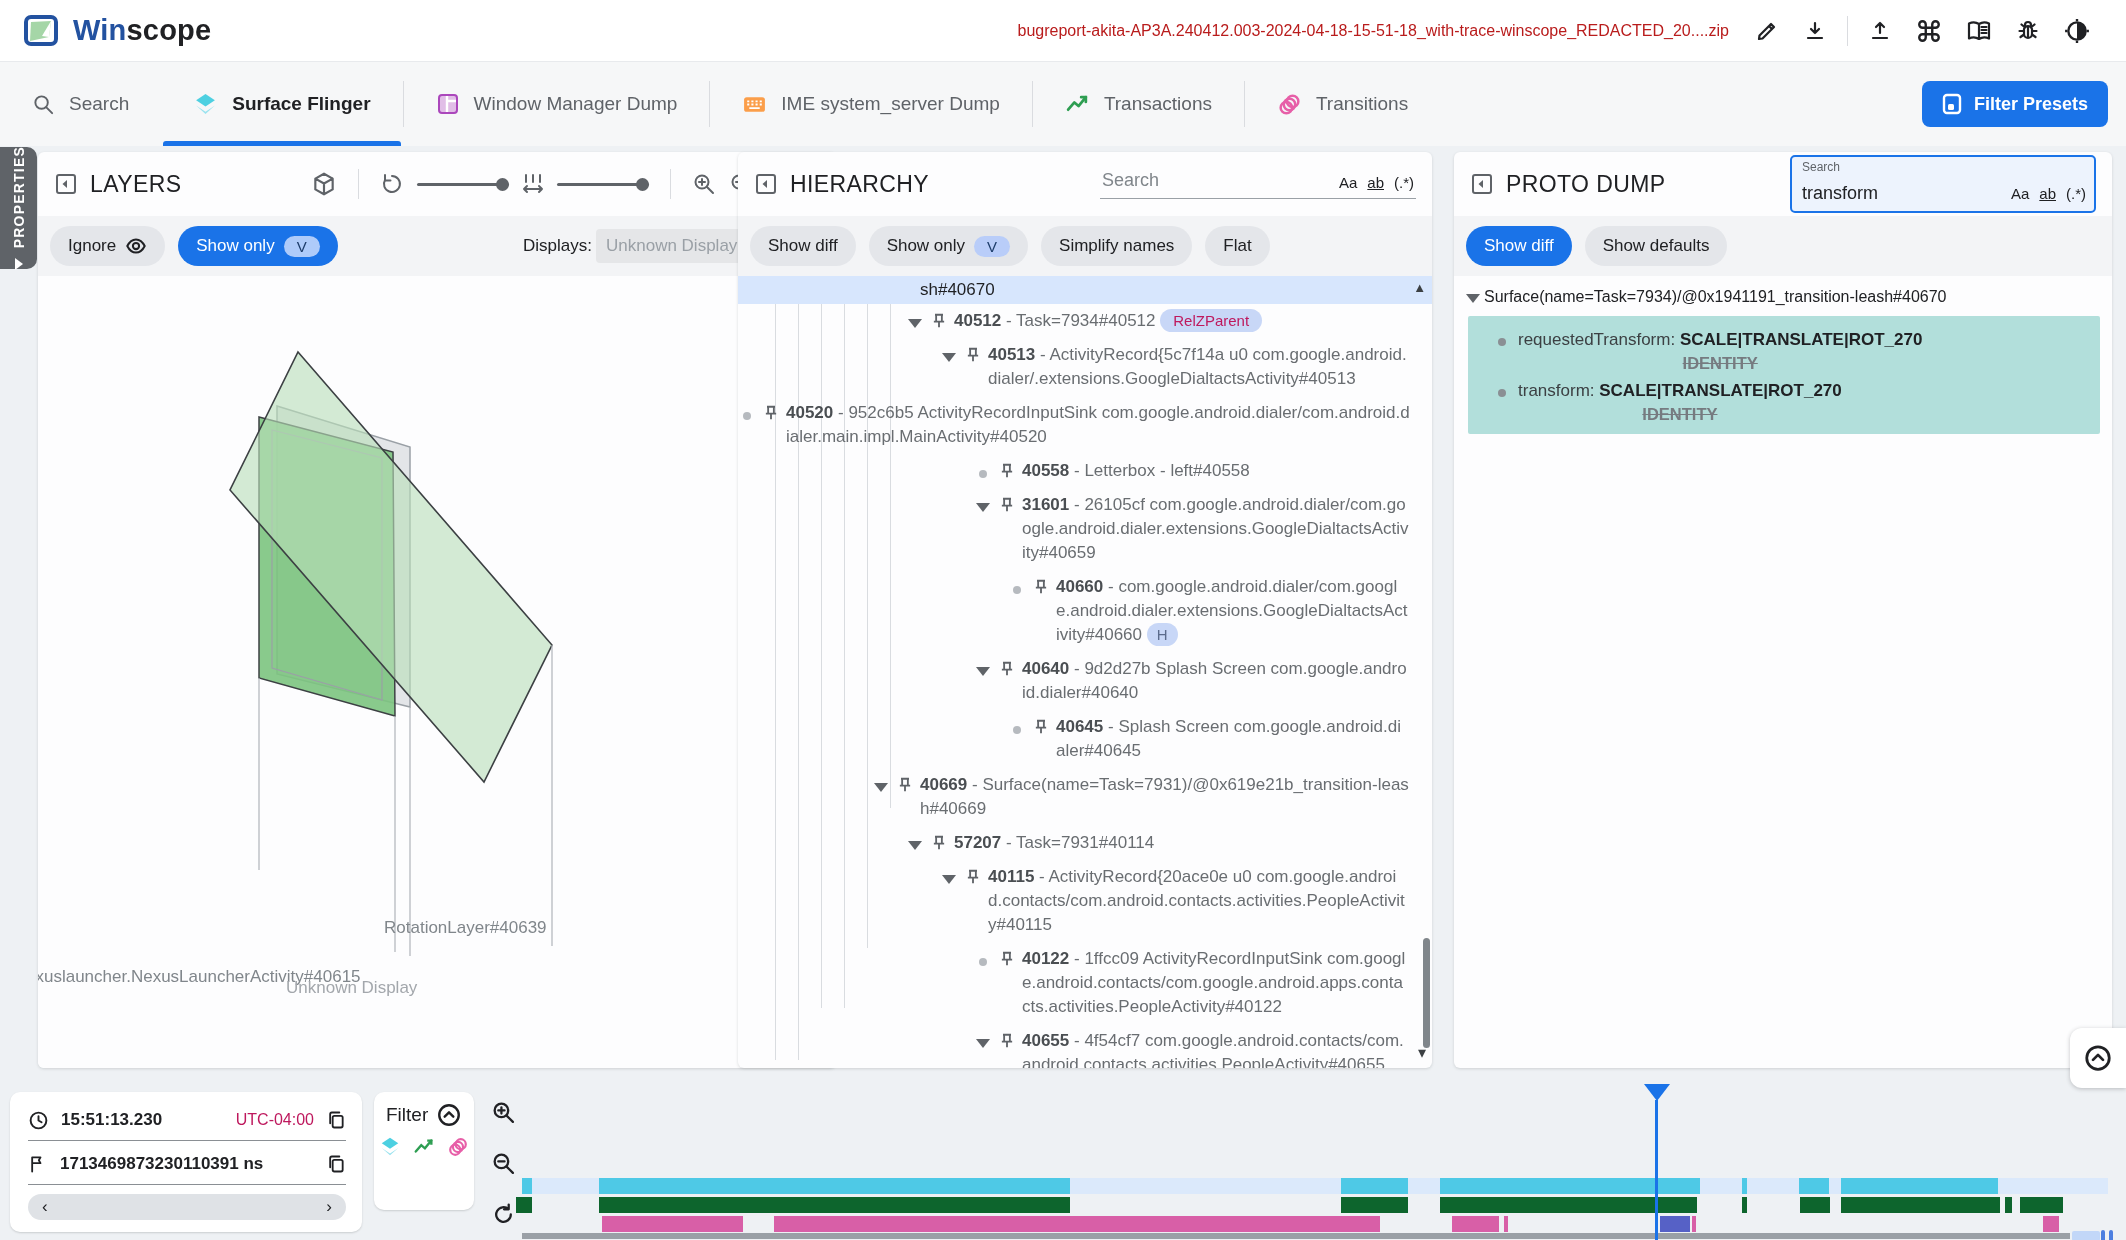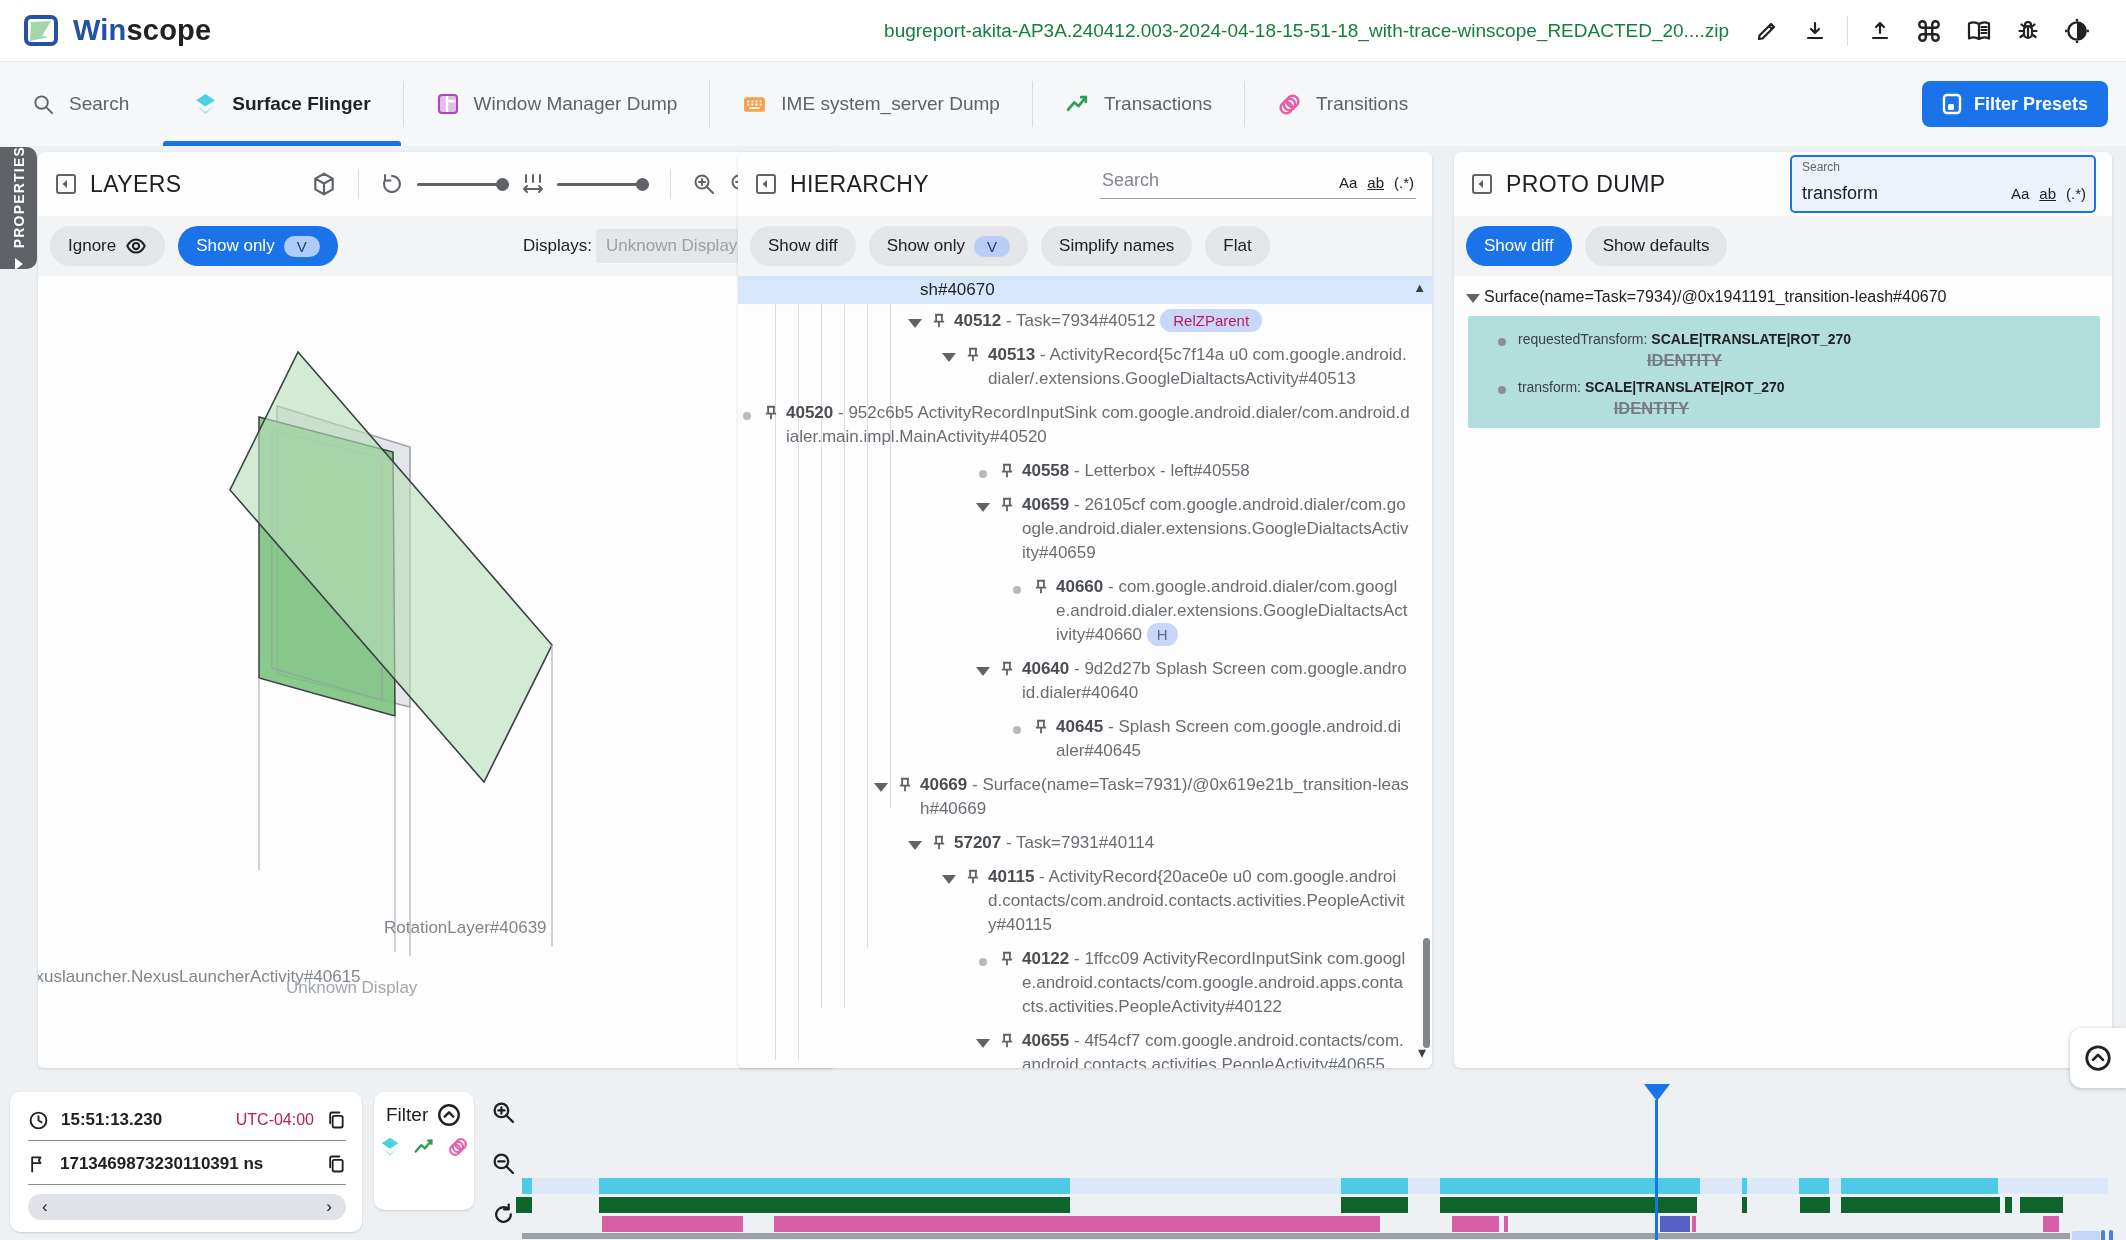--- a/index.html
+++ b/index.html
@@ -9,21 +9,21 @@
   .ic{stroke:#202124;fill:none;stroke-width:2.2;stroke-linecap:round;stroke-linejoin:round}
   .icg{stroke:#5f6368;fill:none;stroke-width:2;stroke-linecap:round;stroke-linejoin:round}
 
   
   .topbar{position:absolute;top:0;left:0;right:0;height:62px;background:#fff;border-bottom:1px solid #e8eaed;
           display:flex;align-items:center;justify-content:space-between;padding:0 24px;box-sizing:border-box;z-index:6}
   .logo{display:flex;align-items:center;gap:13px}
   .logo-title{font-size:29px;font-weight:bold;letter-spacing:.2px}
   .logo-win{color:var(--logo_blue)}
   .top-right{display:flex;align-items:center;gap:0}
-  .filename{font-size:19px;color:#15803d;margin-right:14px}
+  .filename{font-size:16px;color:#b91c1c;margin-right:14px}
   .icon-btn{background:none;border:none;padding:6px 12px;cursor:pointer}
   .vdiv{width:1px;height:30px;background:#dadce0;margin:0 8px}
 
   
   .tabbar{position:absolute;top:62px;left:0;right:0;height:84px;background:#f6f7f8;display:flex;align-items:center;z-index:5}
   .tab{position:relative;height:100%;display:flex;align-items:center;gap:14px;padding:0 32px;font-size:19px;color:#5f6368;cursor:pointer}
   .tab.active{color:#202124;font-weight:bold}
   .tab.active:after{content:"";position:absolute;left:2px;right:2px;bottom:0;height:5px;background:var(--accent);border-radius:3px 3px 0 0}
   .tab-div{width:1px;height:46px;background:#dadce0}
   .filter-presets{margin-left:auto;margin-right:18px;background:var(--accent);color:#fff;font-size:18px;font-weight:bold;
@@ -83,21 +83,21 @@
   .p-search{margin-left:auto;width:306px;height:58px;border:2.5px solid var(--accent);border-radius:5px;background:#edf3fd;position:relative;box-sizing:border-box}
   .p-search .lbl{position:absolute;top:3px;left:10px;font-size:12px;color:#5f6368}
   .p-search .val{position:absolute;left:10px;bottom:7px;font-size:18px;color:#202124}
   .p-search .sicons{position:absolute;right:8px;bottom:9px}
   .proto-root{display:flex;align-items:flex-start;padding:12px 14px 8px 10px;font-size:16px;color:#202124}
   .proto-root .exp{margin-top:2px}
   .hl-block{margin:2px 12px 0 14px;background:var(--teal);border-radius:2px;padding:6px 0 10px 0}
   .prop{position:relative;padding:8px 0 0 50px}
   .prop .bullet{position:absolute;left:30px;top:16px;width:8px;height:8px;border-radius:50%;background:#8a8f94}
   .prop .main{display:inline-flex;flex-direction:column}
-  .prop .line1{font-size:14px;color:#3c4043}
+  .prop .line1{font-size:17px;color:#3c4043}
   .prop .line1 b{color:#202124}
   .prop .old{text-align:center;font-size:16.5px;font-weight:bold;color:#767b80;text-decoration:line-through;padding-top:4px}
 
   
   .bottombar{position:absolute;left:0;top:1080px;width:2126px;height:160px}
   .ts-card{position:absolute;left:10px;top:12px;width:352px;height:140px;background:#fff;border-radius:10px;box-shadow:0 1px 2px rgba(60,64,67,.2)}
   .ts-row{position:absolute;left:18px;right:16px;height:40px;display:flex;align-items:center;gap:12px;border-bottom:1px solid #8a8f94}
   .ts-time{font-size:17px;font-weight:bold}
   .ts-tz{margin-left:auto;font-size:16px;color:#be185d}
   .nav-pill{position:absolute;left:18px;right:16px;top:102px;height:26px;background:#dfe2e6;border-radius:14px;
@@ -389,21 +389,21 @@
               </svg>
               <span class="tree-text"><b>40558</b> - Letterbox - left#40558</span>
             </div>
           </div>
           <div class="tree-row">
             <div class="rowflex" style="padding-left:236px">
               <span class="exp arrow"></span>
               <svg class="pin" viewBox="0 0 12 14">
                 <path d="M2.5 1.5 H9.5 M3.5 1.5 V7 M8.5 1.5 V7 M1.5 7.5 H10.5 M6 7.5 V12.5"></path>
               </svg>
-              <span class="tree-text"><b>40659</b> - 26105cf com.google.android.dialer/com.google.android.dialer.extensions.GoogleDialtactsActivity#40659</span>
+              <span class="tree-text"><b>31601</b> - 26105cf com.google.android.dialer/com.google.android.dialer.extensions.GoogleDialtactsActivity#40659</span>
             </div>
           </div>
           <div class="tree-row">
             <div class="rowflex" style="padding-left:270px">
               <span class="exp dot"></span>
               <svg class="pin" viewBox="0 0 12 14">
                 <path d="M2.5 1.5 H9.5 M3.5 1.5 V7 M8.5 1.5 V7 M1.5 7.5 H10.5 M6 7.5 V12.5"></path>
               </svg>
               <span class="tree-text"><b>40660</b> - com.google.android.dialer/com.google.android.dialer.extensions.GoogleDialtactsActivity#40660 <span class="badge h">H</span></span>
             </div>

